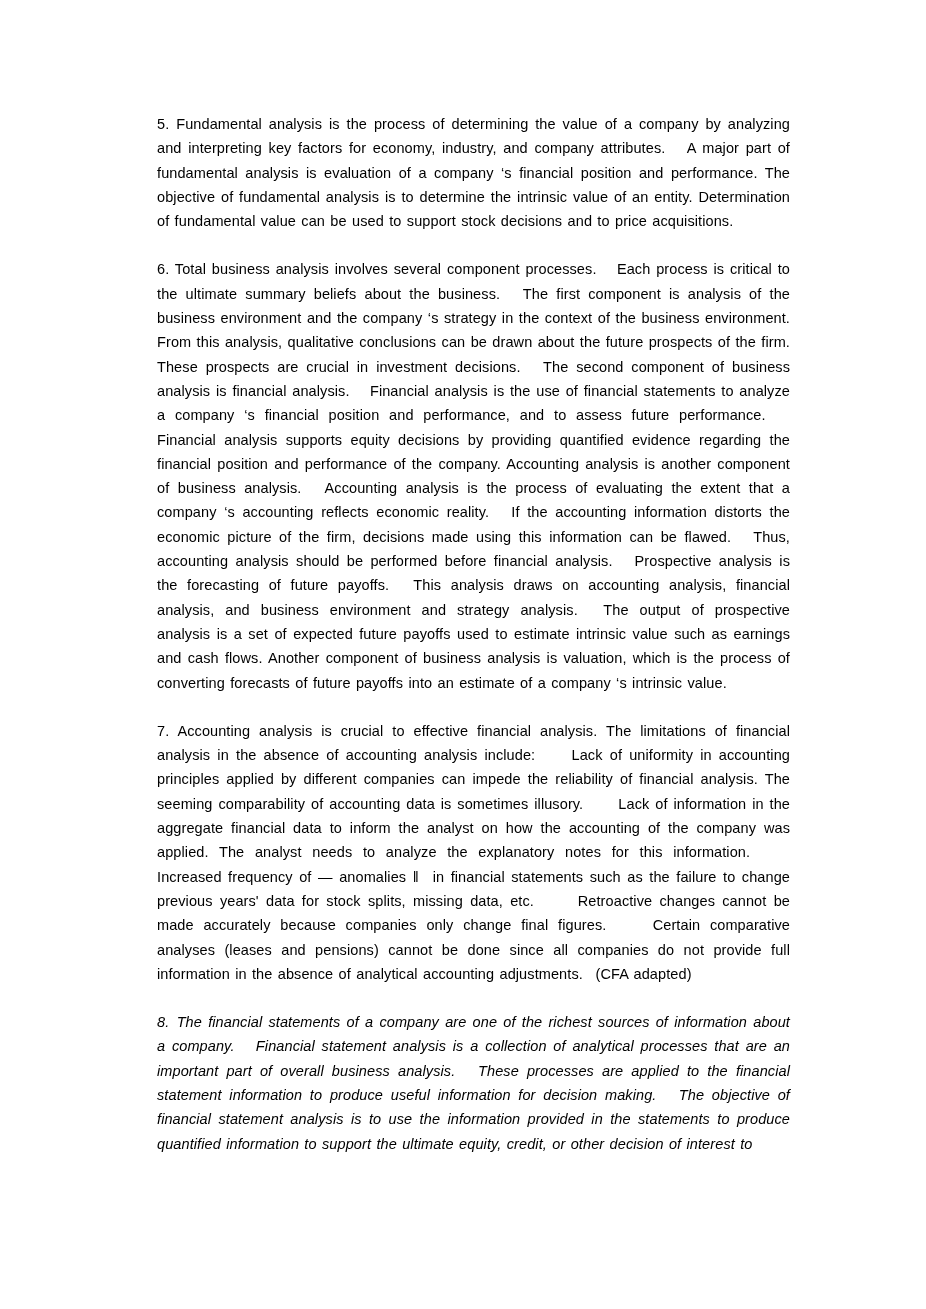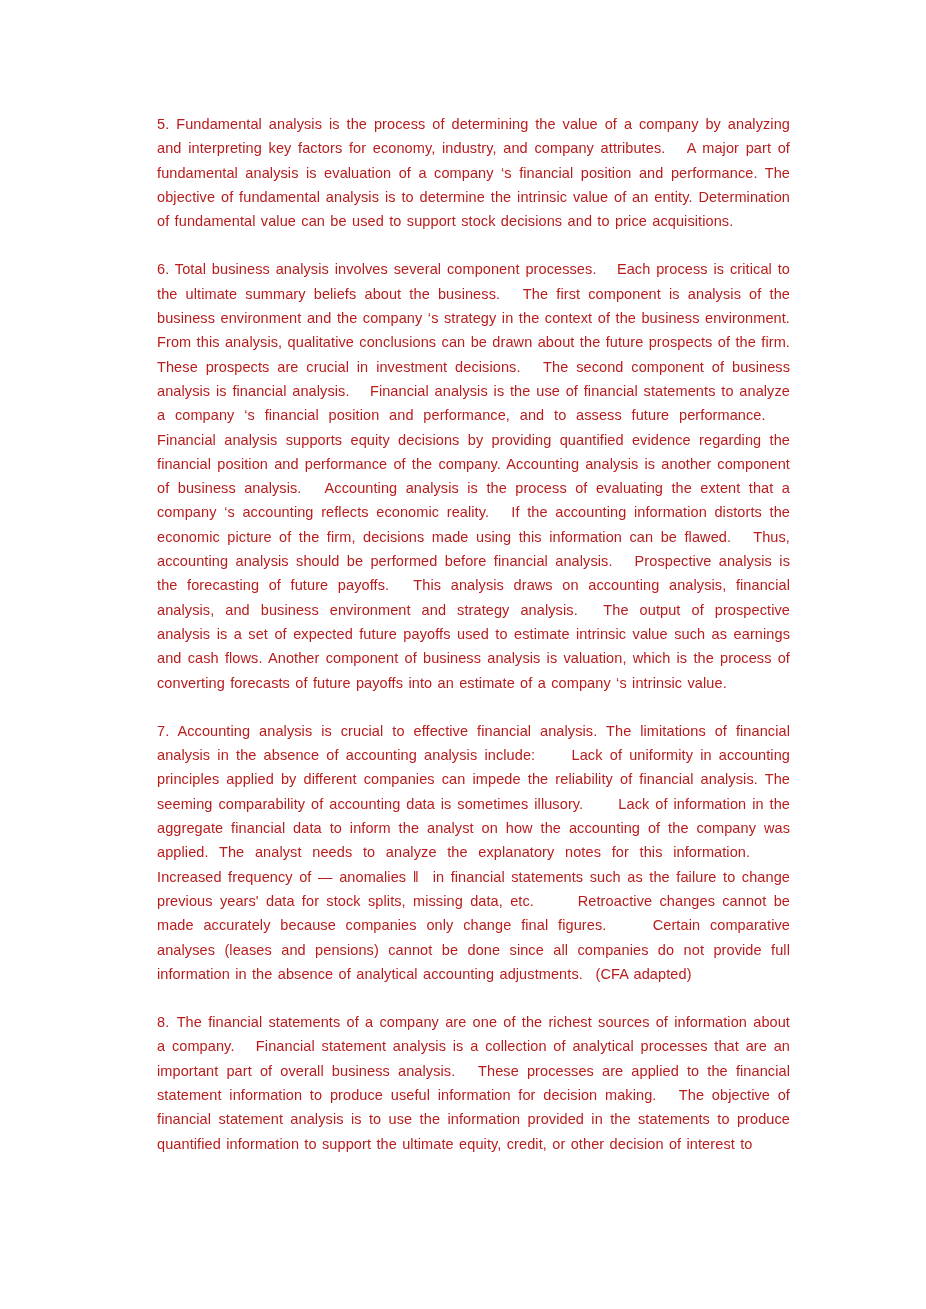--- a/index.html
+++ b/index.html
@@ -9,32 +9,33 @@
   }
   .page {
     position: relative;
     width: 926px;
     height: 1309px;
     background: #ffffff;
     box-sizing: border-box;
     padding: 112px 136px 40px 157px;
     overflow: hidden;
     font-family: "Liberation Sans", "DejaVu Sans", sans-serif;
-    color: #b91c1c;
+    color: #000000;
   }
   .doc-paragraph {
     font-size: 14.5px;
     line-height: 24.3px;
     text-align: justify;
     margin: 0 0 24px 0;
     word-spacing: 1.2px;
     letter-spacing: 0.1px;
   }
   .doc-paragraph:last-child {
     margin-bottom: 0;
+    font-style: italic;
   }
 </style>
 </head>
 <body>
 
 <div class="page">
   <p class="doc-paragraph">5. Fundamental analysis is the process of determining the value of a company by analyzing and interpreting key factors for economy, industry, and company attributes.  A major part of fundamental analysis is evaluation of a company ‘s financial position and performance. The objective of fundamental analysis is to determine the intrinsic value of an entity. Determination of fundamental value can be used to support stock decisions and to price acquisitions.</p>
 
   <p class="doc-paragraph">6. Total business analysis involves several component processes.  Each process is critical to the ultimate summary beliefs about the business.  The first component is analysis of the business environment and the company ‘s strategy in the context of the business environment. From this analysis, qualitative conclusions can be drawn about the future prospects of the firm. These prospects are crucial in investment decisions.  The second component of business analysis is financial analysis.  Financial analysis is the use of financial statements to analyze a company ‘s financial position and performance, and to assess future performance.  Financial analysis supports equity decisions by providing quantified evidence regarding the financial position and performance of the company. Accounting analysis is another component of business analysis.  Accounting analysis is the process of evaluating the extent that a company ‘s accounting reflects economic reality.  If the accounting information distorts the economic picture of the firm, decisions made using this information can be flawed.  Thus, accounting analysis should be performed before financial analysis.  Prospective analysis is the forecasting of future payoffs.  This analysis draws on accounting analysis, financial analysis, and business environment and strategy analysis.  The output of prospective analysis is a set of expected future payoffs used to estimate intrinsic value such as earnings and cash flows. Another component of business analysis is valuation, which is the process of converting forecasts of future payoffs into an estimate of a company ‘s intrinsic value.</p>
 

